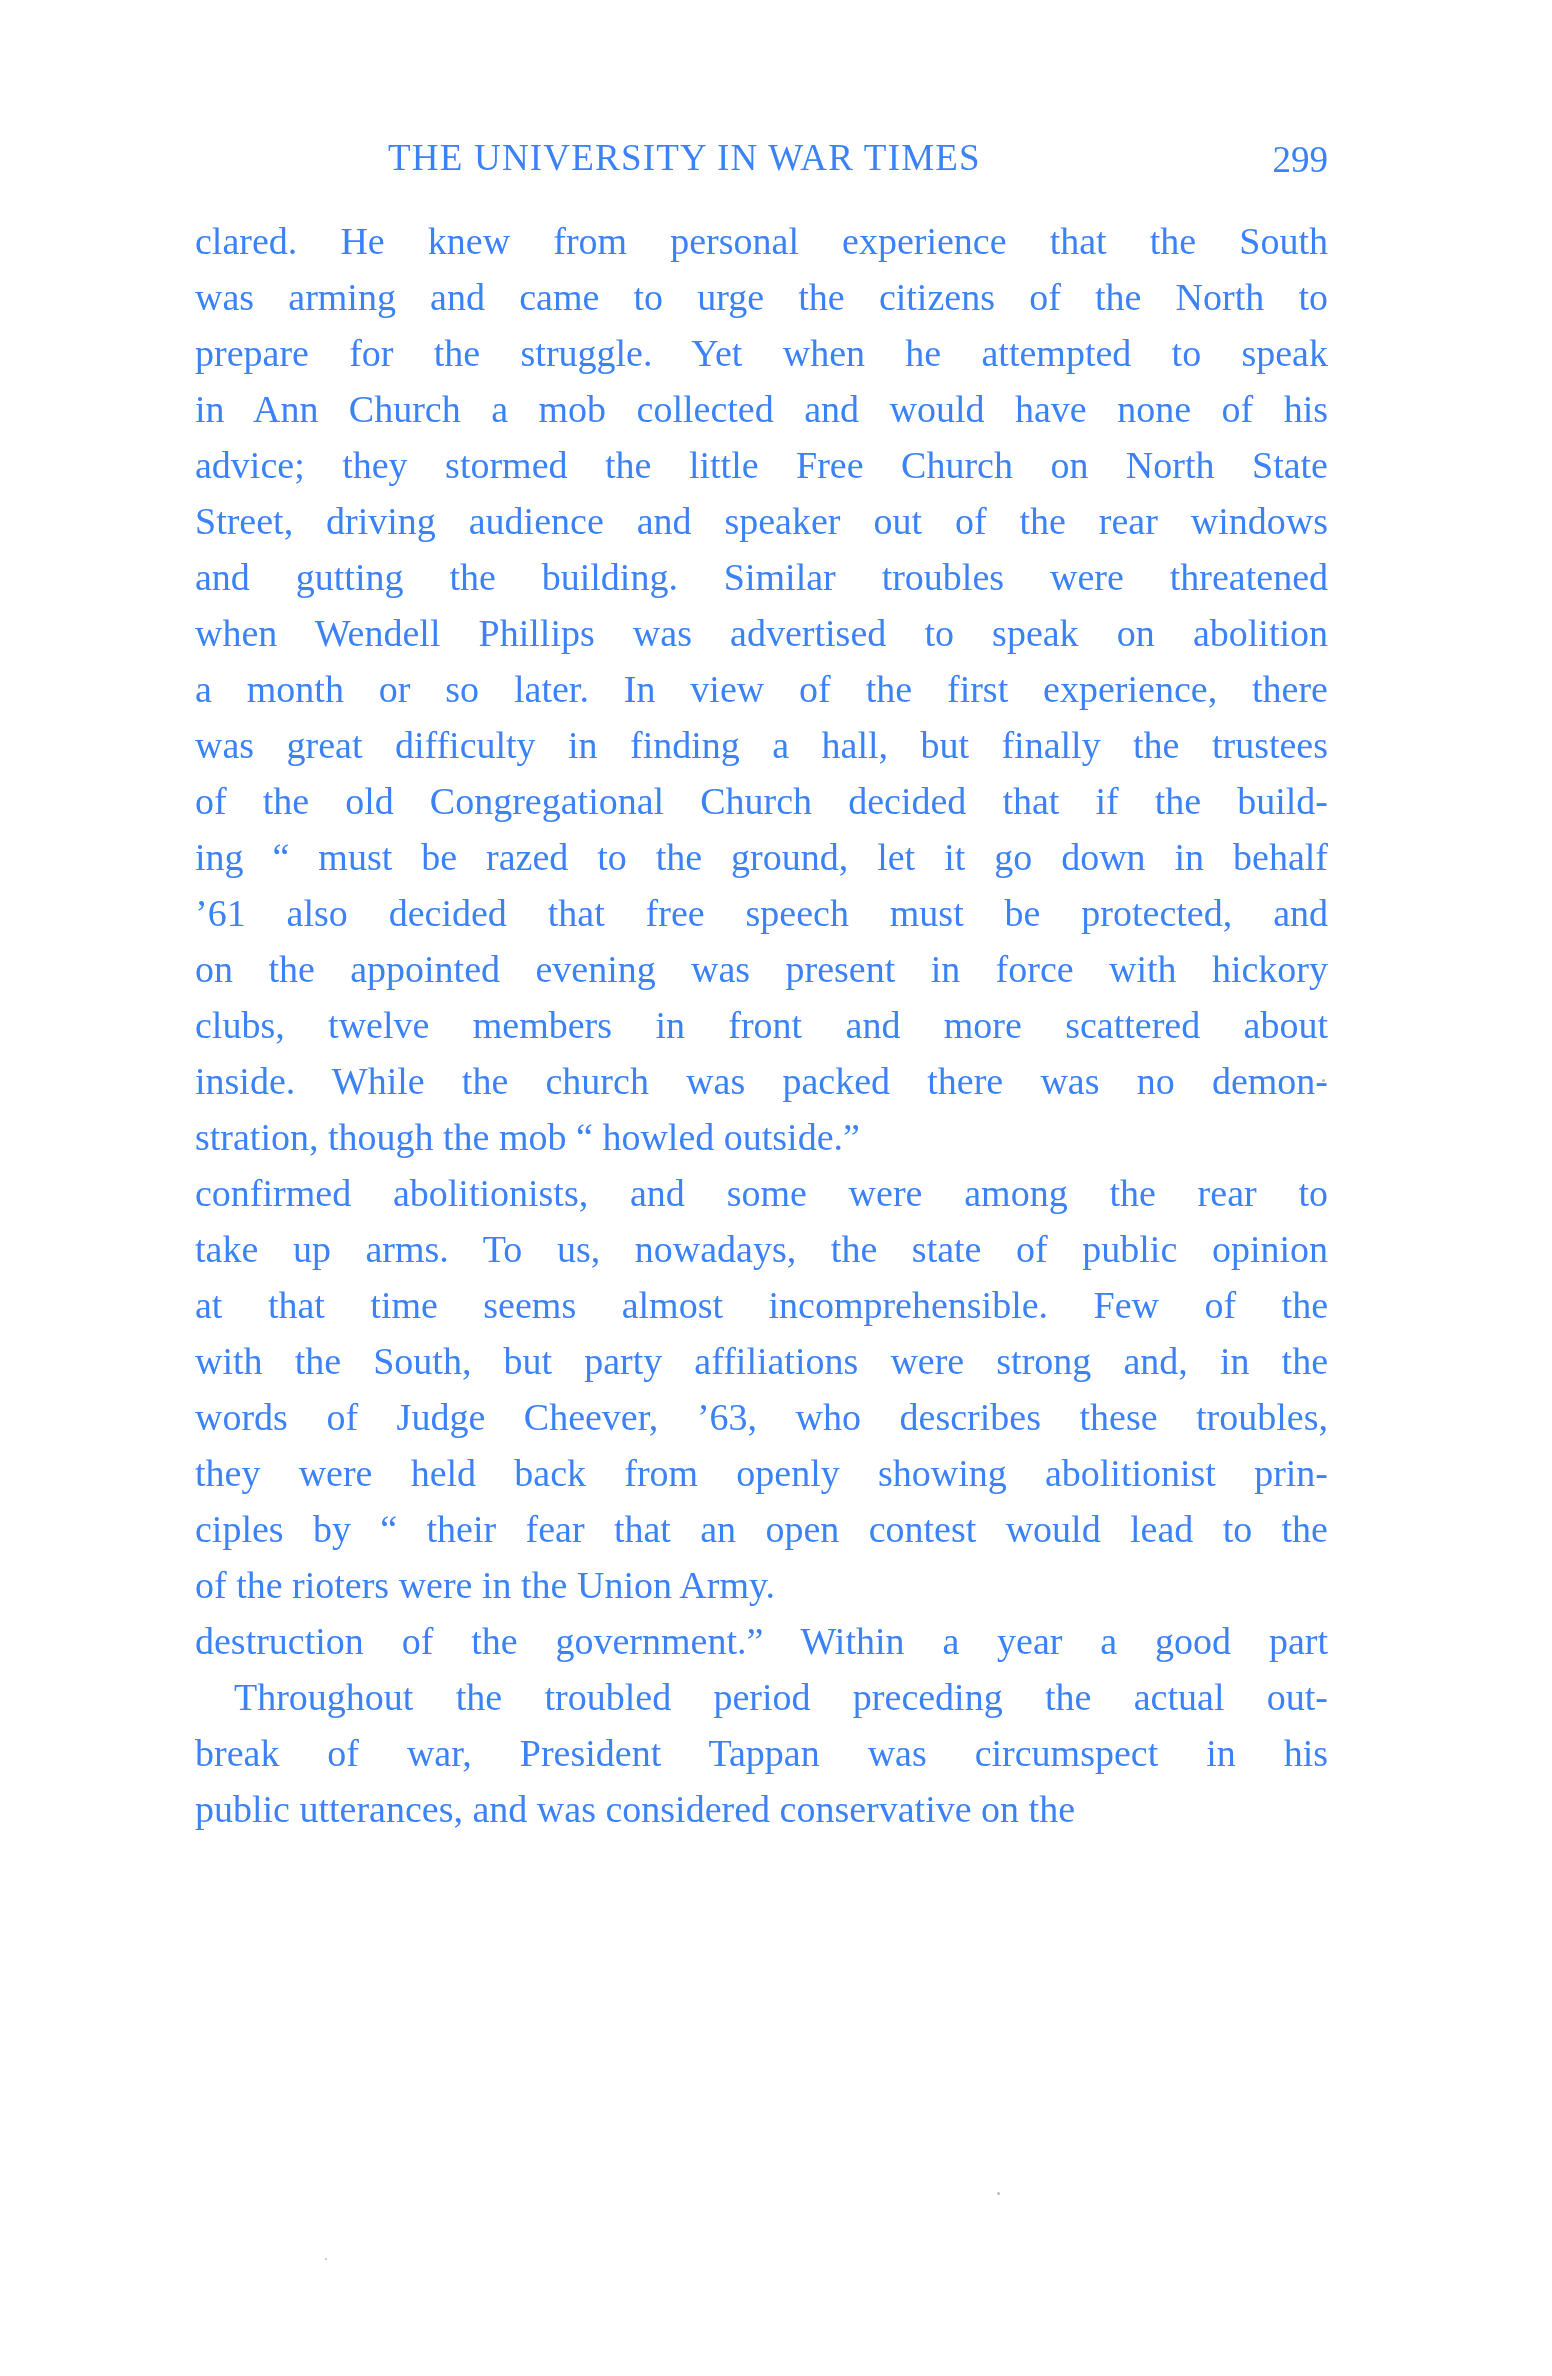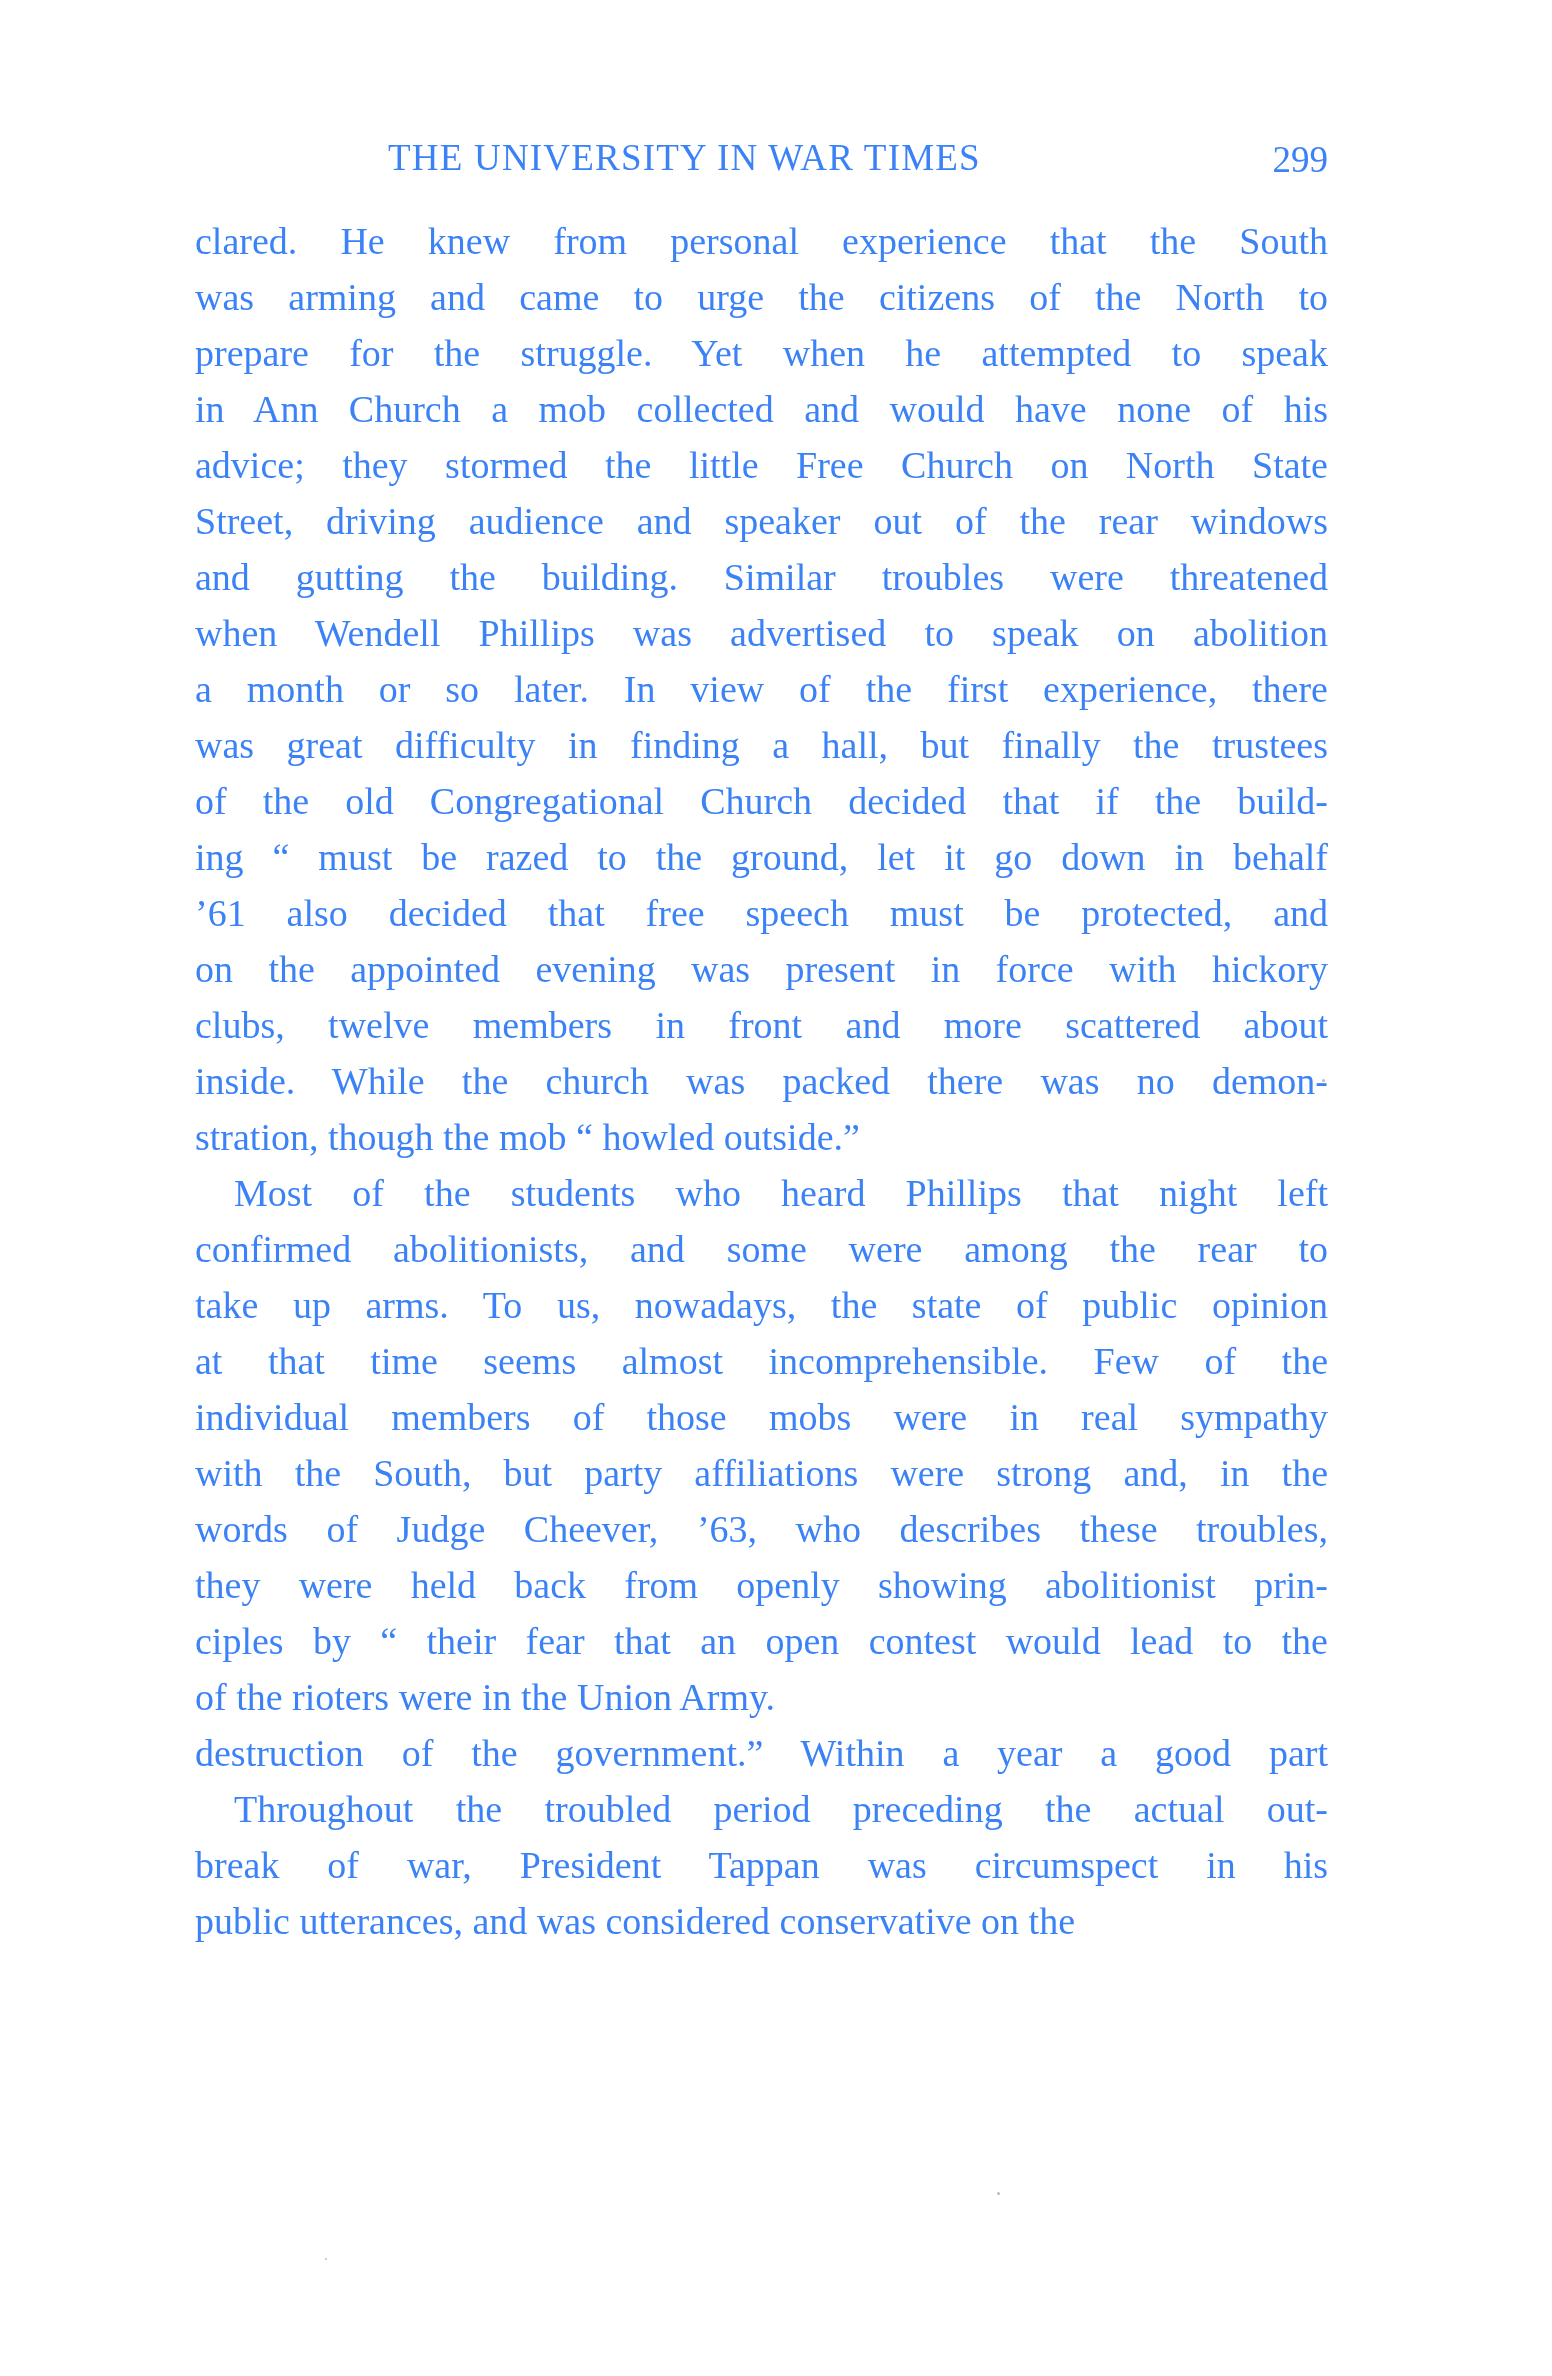--- a/index.html
+++ b/index.html
@@ -55,25 +55,23 @@
         <div class="line">was great difficulty in finding a hall, but finally the trustees</div>
         <div class="line">of the old Congregational Church decided that if the build-</div>
         <div class="line">ing “ must be razed to the ground, let it go down in behalf</div>
         <div class="line">’61 also decided that free speech must be protected, and</div>
         <div class="line">on the appointed evening was present in force with hickory</div>
         <div class="line">clubs, twelve members in front and more scattered about</div>
         <div class="line">inside.  While the church was packed there was no demon-</div>
         <div class="line last">stration, though the mob “ howled outside.”</div>
       </div>
       <div>
-        <div class="line indent">Most of the students who heard Phillips that night left</div>
         <div class="line">confirmed abolitionists, and some were among the rear to</div>
         <div class="line">take up arms.  To us, nowadays, the state of public opinion</div>
         <div class="line">at that time seems almost incomprehensible.  Few of the</div>
-        <div class="line">individual members of those mobs were in real sympathy</div>
         <div class="line">with the South, but party affiliations were strong and, in the</div>
         <div class="line">words of Judge Cheever, ’63, who describes these troubles,</div>
         <div class="line">they were held back from openly showing abolitionist prin-</div>
         <div class="line">ciples by “ their fear that an open contest would lead to the</div>
         <div class="line last">of the rioters were in the Union Army.</div>
         <div class="line">destruction of the government.”  Within a year a good part</div>
       </div>
       <div>
         <div class="line indent">Throughout the troubled period preceding the actual out-</div>
         <div class="line">break of war, President Tappan was circumspect in his</div>

